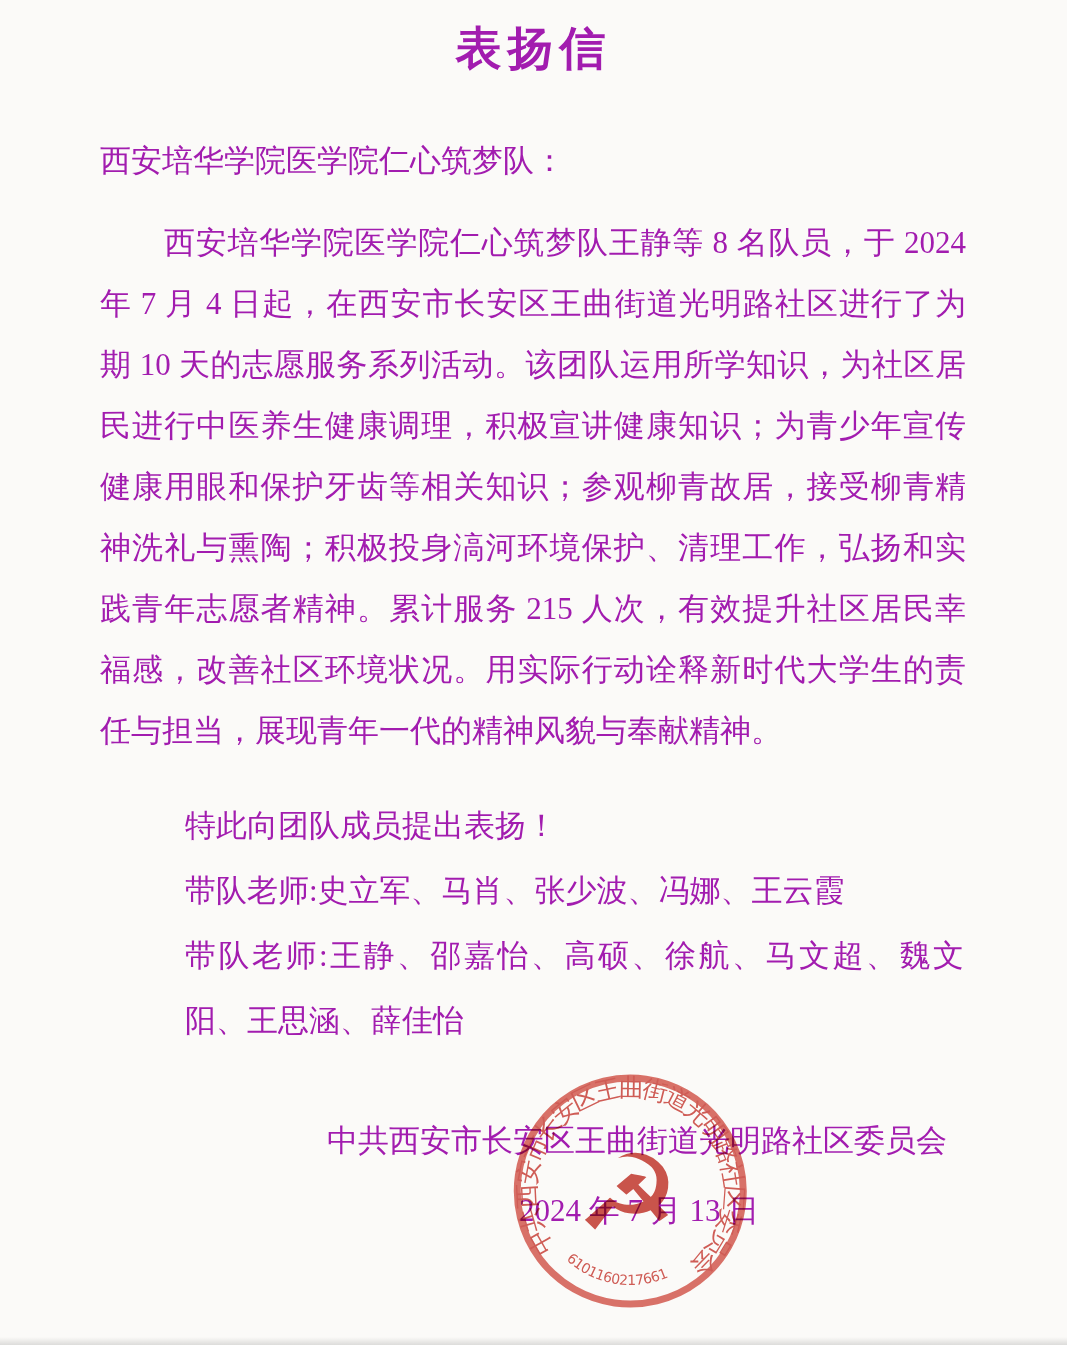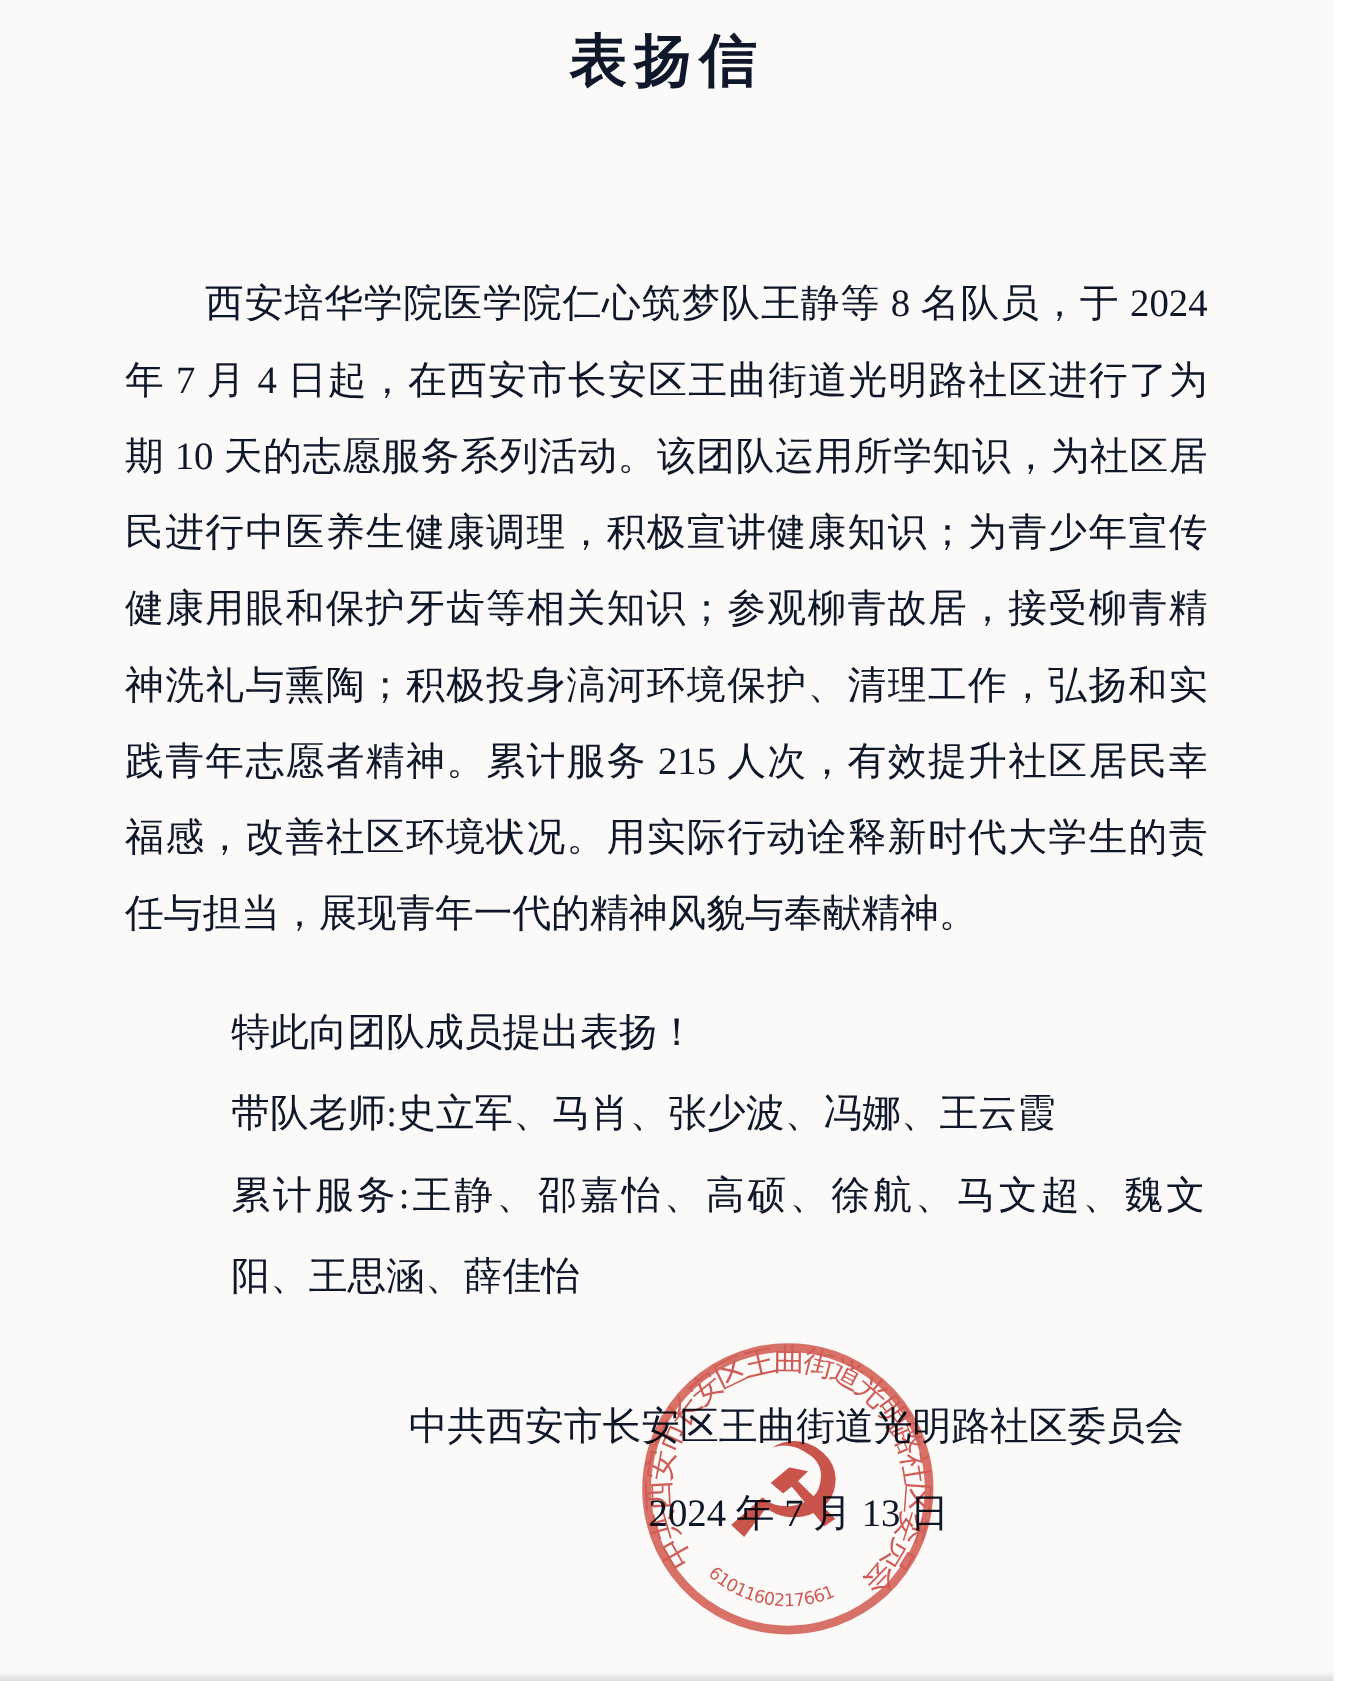--- a/index.html
+++ b/index.html
@@ -2,21 +2,21 @@
 <html><head>
 <meta charset="utf-8">
 <style>
   html, body { margin: 0; padding: 0; background: #ffffff; }
   .page {
     position: relative;
     width: 1067px;
     height: 1345px;
     background: #fbfaf8;
     font-family: "Liberation Serif", "DejaVu Serif", serif;
-    color: #0f172a;
+    color: #a21caf;
     overflow: hidden;
   }
   .page::after {
     content: "";
     position: absolute;
     left: 0; right: 0; bottom: 0;
     height: 8px;
     background: linear-gradient(rgba(0,0,0,0), rgba(0,0,0,0.12));
     pointer-events: none;
   }
@@ -101,28 +101,29 @@
     fill: #c9463e;
   }
 </style>
 </head>
 <body>
 
 <div class="page">
 
   <h1 class="title">表扬信</h1>
 
+  <p class="salutation">西安培华学院医学院仁心筑梦队：</p>
 
   <p class="body-para">西安培华学院医学院仁心筑梦队王静等 8 名队员，于 2024 年 7 月 4 日起，在西安市长安区王曲街道光明路社区进行了为期 10 天的志愿服务系列活动。该团队运用所学知识，为社区居民进行中医养生健康调理，积极宣讲健康知识；为青少年宣传健康用眼和保护牙齿等相关知识；参观柳青故居，接受柳青精神洗礼与熏陶；积极投身滈河环境保护、清理工作，弘扬和实践青年志愿者精神。累计服务 215 人次，有效提升社区居民幸福感，改善社区环境状况。用实际行动诠释新时代大学生的责任与担当，展现青年一代的精神风貌与奉献精神。</p>
 
   <p class="line commendation">特此向团队成员提出表扬！</p>
 
   <p class="line leaders">带队老师:史立军、马肖、张少波、冯娜、王云霞</p>
 
-  <p class="line members">累计服务:王静、邵嘉怡、高硕、徐航、马文超、魏文阳、王思涵、薛佳怡</p>
+  <p class="line members">带队老师:王静、邵嘉怡、高硕、徐航、马文超、魏文阳、王思涵、薛佳怡</p>
 
   <p class="signature">中共西安市长安区王曲街道光明路社区委员会</p>
 
   <p class="date">2024 年 7 月 13 日</p>
 
   <div class="seal">
     <svg viewBox="0 0 260 278" xmlns="http://www.w3.org/2000/svg">
       <circle cx="130" cy="137" r="113" fill="none" stroke="#d5564d" stroke-width="7" stroke-opacity="0.9"></circle>
       <path id="sealRingPath" d="M 62.8 204.2 A 95 95 0 1 1 197.2 204.2" fill="none"></path>
       <path id="sealCodePath" d="M 76.1 214 A 94 94 0 0 0 183.9 214" fill="none"></path>

